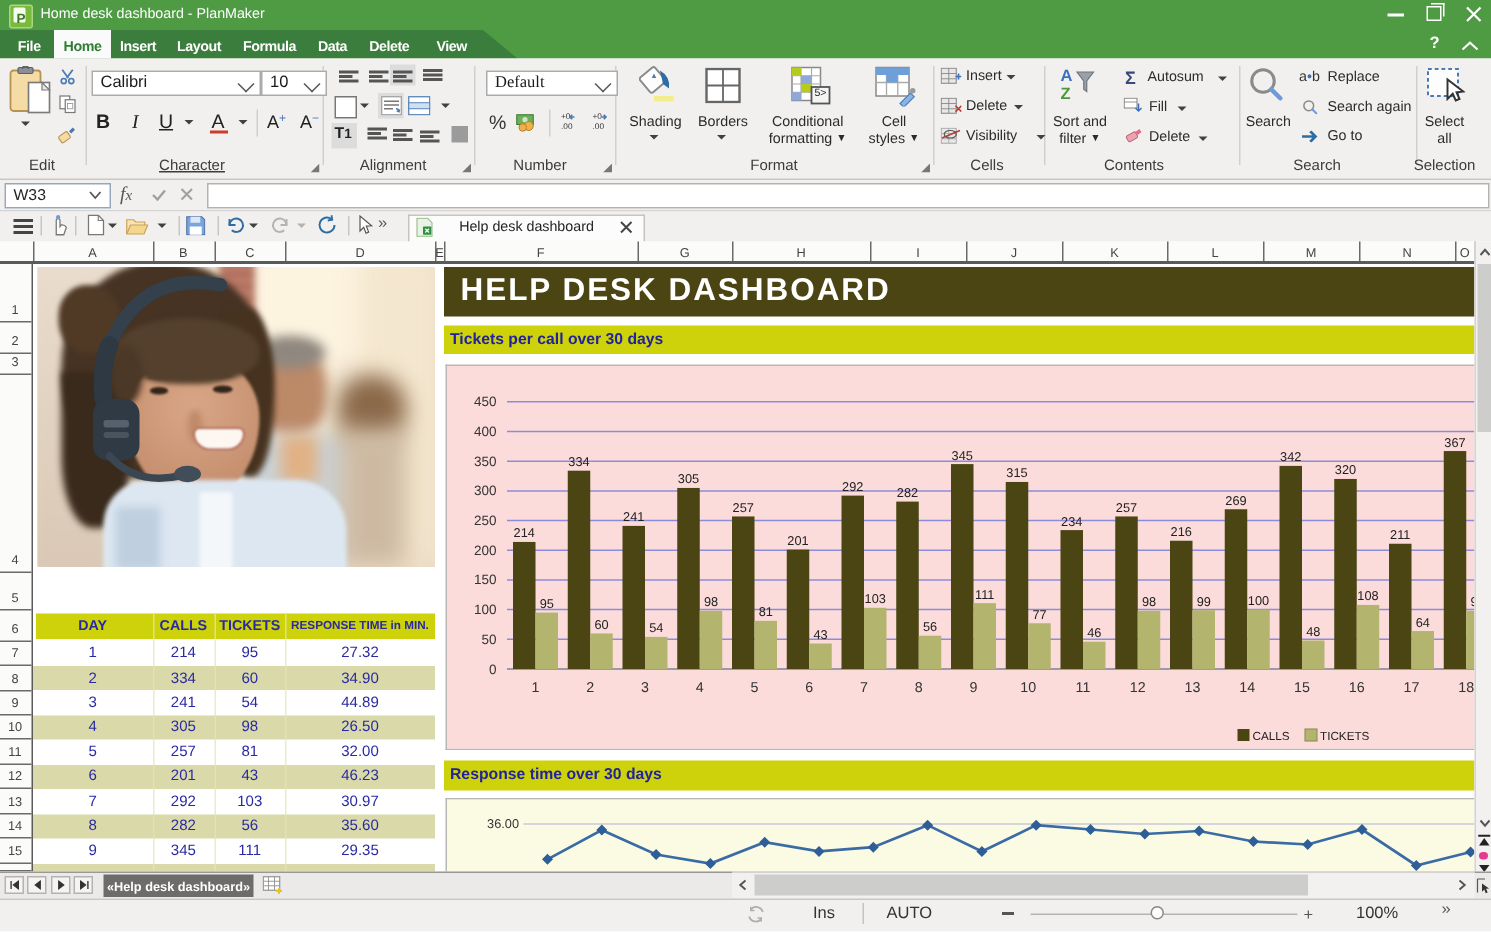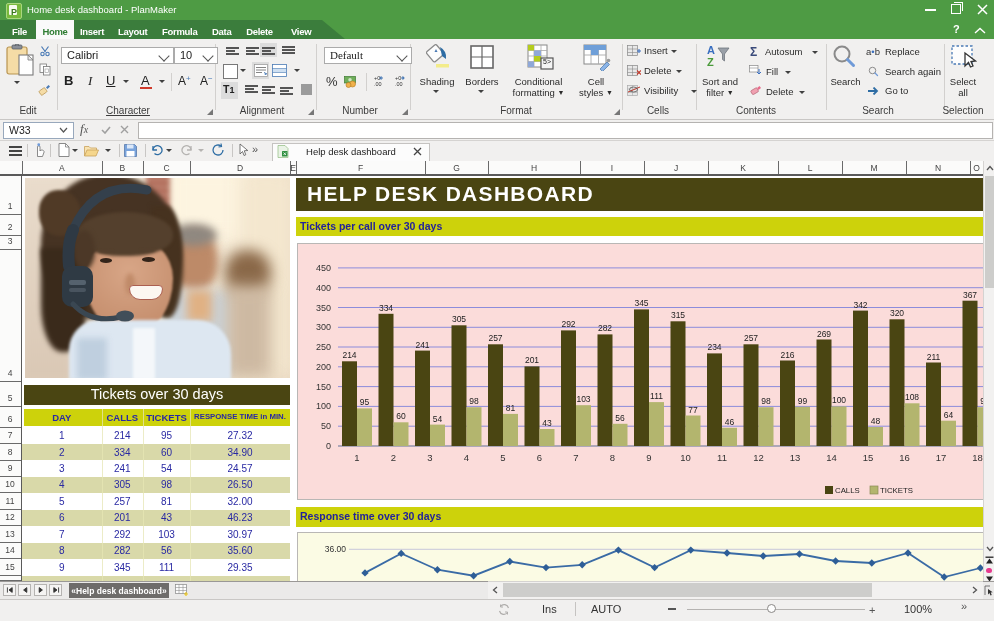--- a/index.html
+++ b/index.html
@@ -430,39 +430,38 @@
 <svg class="abs" style="left:0;top:0;" width="265" height="200" viewBox="0 0 265 200">
 <path d="M122 12 Q70 2 48 52" fill="none" stroke="#34404c" stroke-width="9" stroke-linecap="round"></path>
 <path d="M48 52 Q42 66 44 88" fill="none" stroke="#2e3944" stroke-width="12" stroke-linecap="round"></path>
 <rect x="37" y="88" width="31" height="41" rx="10" fill="#2f3a44"></rect>
 <rect x="44" y="102" width="17" height="5" rx="2" fill="#55626e"></rect>
 <rect x="44" y="110" width="17" height="4" rx="2" fill="#49545f"></rect>
 <path d="M48 126 Q66 146 96 139" fill="none" stroke="#3a4752" stroke-width="5" stroke-linecap="round"></path>
 <ellipse cx="100" cy="138" rx="9" ry="5.5" fill="#414e59"></ellipse>
       </svg>
 </div>
-<div class="abs" style="left:24px;top:384.5px;width:266px;height:20px;background:#4A4512;color:#fff;font-size:14.5px;text-align:center;padding-top:1.5px;box-sizing:border-box;">Tickets over 30 days</div>
 <div class="abs" style="left:24px;top:408.5px;width:266px;height:17.5px;background:#CDD20B;"></div>
 <div class="abs" style="left:22px;top:412px;width:79.5px;text-align:center;font-size:9.5px;font-weight:bold;color:#2929A3;white-space:nowrap;">DAY</div>
 <div class="abs" style="left:101.5px;top:412px;width:41.5px;text-align:center;font-size:9.5px;font-weight:bold;color:#2929A3;white-space:nowrap;">CALLS</div>
 <div class="abs" style="left:143px;top:412px;width:47px;text-align:center;font-size:9.5px;font-weight:bold;color:#2929A3;white-space:nowrap;">TICKETS</div>
 <div class="abs" style="left:190px;top:412px;width:100px;text-align:center;font-size:7.8px;font-weight:bold;color:#2929A3;white-space:nowrap;">RESPONSE TIME in MIN.</div>
 <div class="abs" style="left:22px;top:430.2px;width:79.5px;text-align:center;font-size:10px;color:#2929A3;">1</div>
 <div class="abs" style="left:101.5px;top:430.2px;width:41.5px;text-align:center;font-size:10px;color:#2929A3;">214</div>
 <div class="abs" style="left:143px;top:430.2px;width:47px;text-align:center;font-size:10px;color:#2929A3;">95</div>
 <div class="abs" style="left:190px;top:430.2px;width:100px;text-align:center;font-size:10px;color:#2929A3;">27.32</div>
 <div class="abs" style="left:22px;top:444.1px;width:268px;height:16.399999999999977px;background:#D9D9A9;"></div>
 <div class="abs" style="left:22px;top:446.6px;width:79.5px;text-align:center;font-size:10px;color:#2929A3;">2</div>
 <div class="abs" style="left:101.5px;top:446.6px;width:41.5px;text-align:center;font-size:10px;color:#2929A3;">334</div>
 <div class="abs" style="left:143px;top:446.6px;width:47px;text-align:center;font-size:10px;color:#2929A3;">60</div>
 <div class="abs" style="left:190px;top:446.6px;width:100px;text-align:center;font-size:10px;color:#2929A3;">34.90</div>
 <div class="abs" style="left:22px;top:463.0px;width:79.5px;text-align:center;font-size:10px;color:#2929A3;">3</div>
 <div class="abs" style="left:101.5px;top:463.0px;width:41.5px;text-align:center;font-size:10px;color:#2929A3;">241</div>
 <div class="abs" style="left:143px;top:463.0px;width:47px;text-align:center;font-size:10px;color:#2929A3;">54</div>
-<div class="abs" style="left:190px;top:463.0px;width:100px;text-align:center;font-size:10px;color:#2929A3;">24.57</div>
+<div class="abs" style="left:190px;top:463.0px;width:100px;text-align:center;font-size:10px;color:#2929A3;">44.89</div>
 <div class="abs" style="left:22px;top:476.9px;width:268px;height:16.5px;background:#D9D9A9;"></div>
 <div class="abs" style="left:22px;top:479.4px;width:79.5px;text-align:center;font-size:10px;color:#2929A3;">4</div>
 <div class="abs" style="left:101.5px;top:479.4px;width:41.5px;text-align:center;font-size:10px;color:#2929A3;">305</div>
 <div class="abs" style="left:143px;top:479.4px;width:47px;text-align:center;font-size:10px;color:#2929A3;">98</div>
 <div class="abs" style="left:190px;top:479.4px;width:100px;text-align:center;font-size:10px;color:#2929A3;">26.50</div>
 <div class="abs" style="left:22px;top:495.9px;width:79.5px;text-align:center;font-size:10px;color:#2929A3;">5</div>
 <div class="abs" style="left:101.5px;top:495.9px;width:41.5px;text-align:center;font-size:10px;color:#2929A3;">257</div>
 <div class="abs" style="left:143px;top:495.9px;width:47px;text-align:center;font-size:10px;color:#2929A3;">81</div>
 <div class="abs" style="left:190px;top:495.9px;width:100px;text-align:center;font-size:10px;color:#2929A3;">32.00</div>
 <div class="abs" style="left:22px;top:509.8px;width:268px;height:16.400000000000034px;background:#D9D9A9;"></div>

